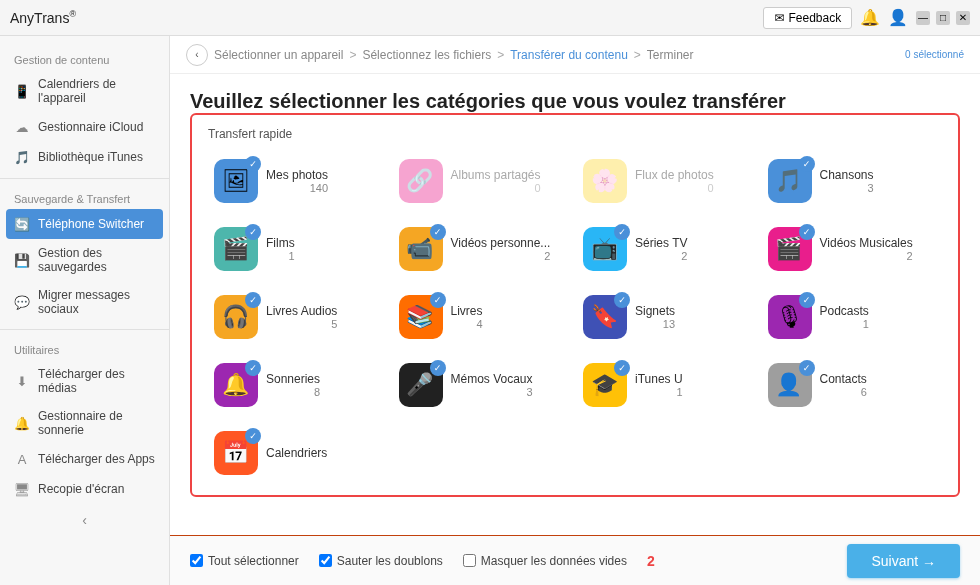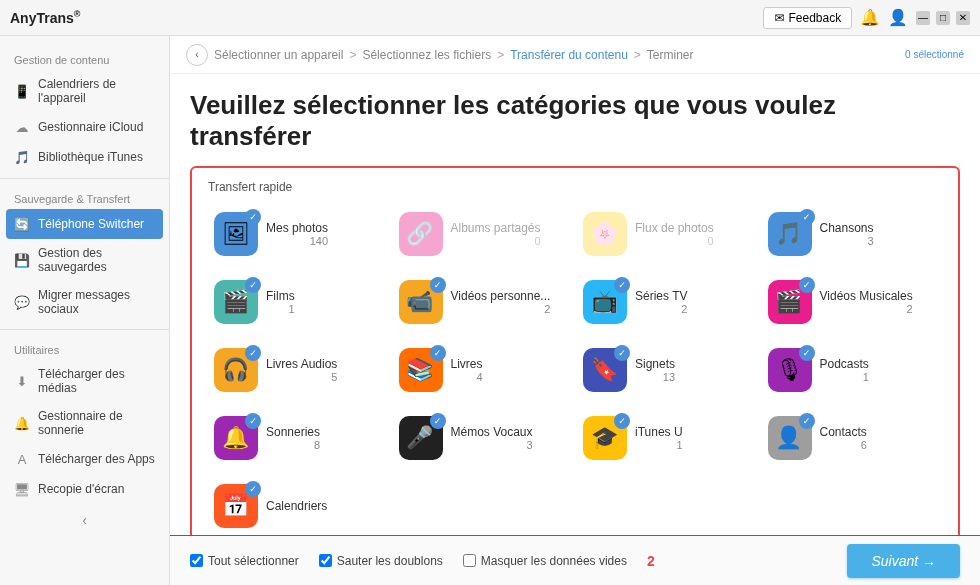--- a/index.html
+++ b/index.html
@@ -10,21 +10,21 @@
       height: 36px;
       background: #f5f5f5;
       border-bottom: 1px solid #ddd;
       display: flex;
       align-items: center;
       justify-content: space-between;
       padding: 0 10px;
       flex-shrink: 0;
     }
     .title-bar-left { display: flex; align-items: center; gap: 6px; }
-    .app-title { font-weight: bold; font-size: 14px; color: #222; }
+    .app-title { font-weight: normal; font-size: 14px; color: #222; }
     .app-title sup { font-size: 9px; }
     .title-bar-right { display: flex; align-items: center; gap: 8px; }
     .feedback-btn {
       border: 1px solid #ccc;
       background: white;
       border-radius: 3px;
       padding: 3px 10px;
       font-size: 12px;
       cursor: pointer;
       display: flex;
@@ -91,21 +91,21 @@
     }
     .breadcrumb-back { width: 22px; height: 22px; border: 1px solid #ccc; border-radius: 50%; display: flex; align-items: center; justify-content: center; cursor: pointer; font-size: 10px; color: #555; }
     .breadcrumb-item { color: #888; }
     .breadcrumb-item.active { color: #4a90d9; }
     .breadcrumb-sep { color: #aaa; }
     .breadcrumb-right { margin-left: auto; font-size: 10px; color: #4a90d9; }
 
     
     .page-content { flex: 1; padding: 16px 20px; overflow-y: auto; }
 
-    .page-title { font-size: 26px; font-weight: 600; color: #222; margin-bottom: 14px; }
+    .page-title { font-size: 20px; font-weight: 600; color: #222; }
 
     
     .transfer-box {
       border: 2px solid #e44;
       border-radius: 6px;
       padding: 12px 16px;
       background: #fff;
     }
     .transfer-section-title { font-size: 12px; color: #555; margin-bottom: 10px; }
 
@@ -172,21 +172,20 @@
       border: none;
       border-radius: 4px;
       padding: 9px 24px;
       font-size: 14px;
       cursor: pointer;
       display: flex;
       align-items: flex-start;
       gap: 8px;
       font-weight: 500;
       box-shadow: 0 1px 3px rgba(74,176,232,0.5);
-      font-style: italic;
     }
     .badge-red { color: #e44; font-weight: bold; font-size: 14px; }
 
     
     .main-layout::-webkit-scrollbar { width: 6px; }
     .main-layout::-webkit-scrollbar-thumb { background: #ccc; border-radius: 3px; }
   </style>
 </head>
 <body>
 

